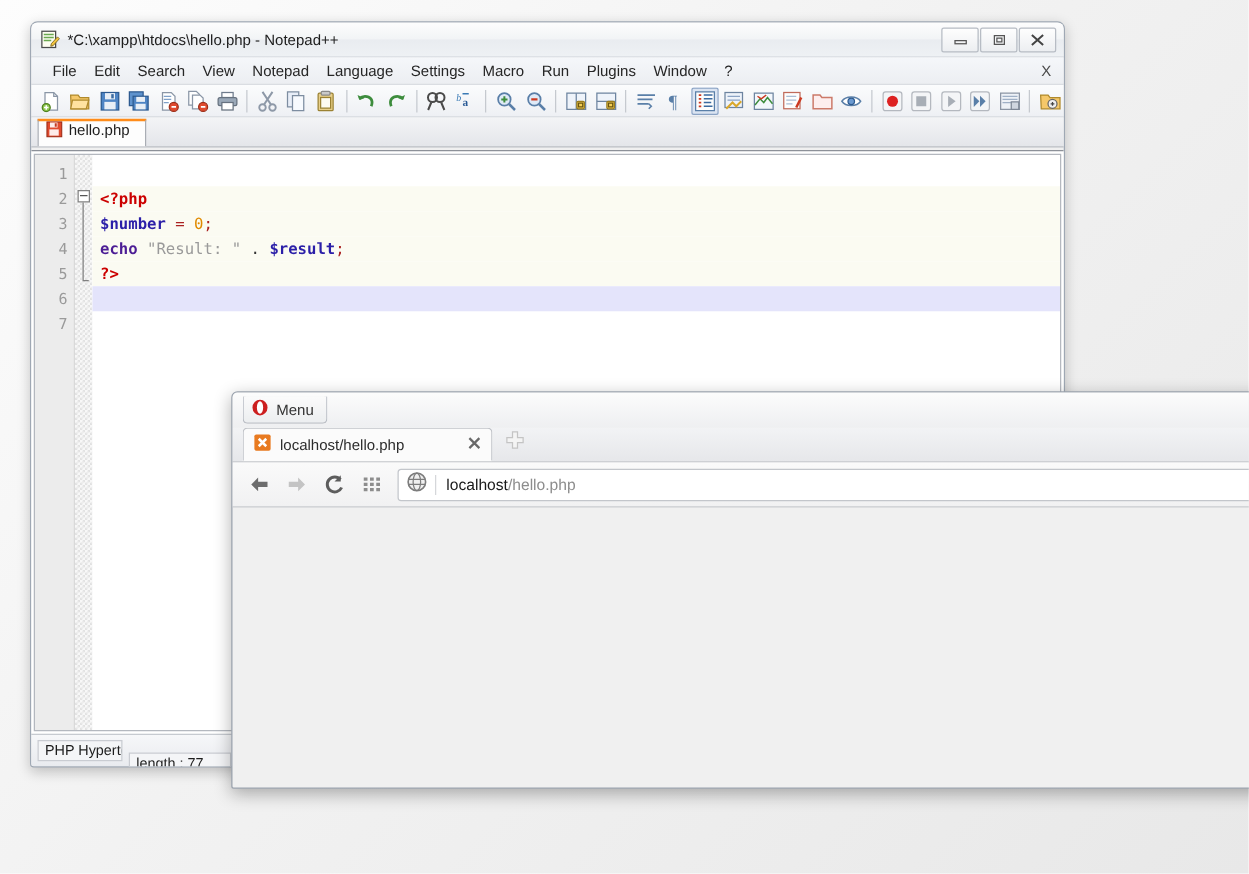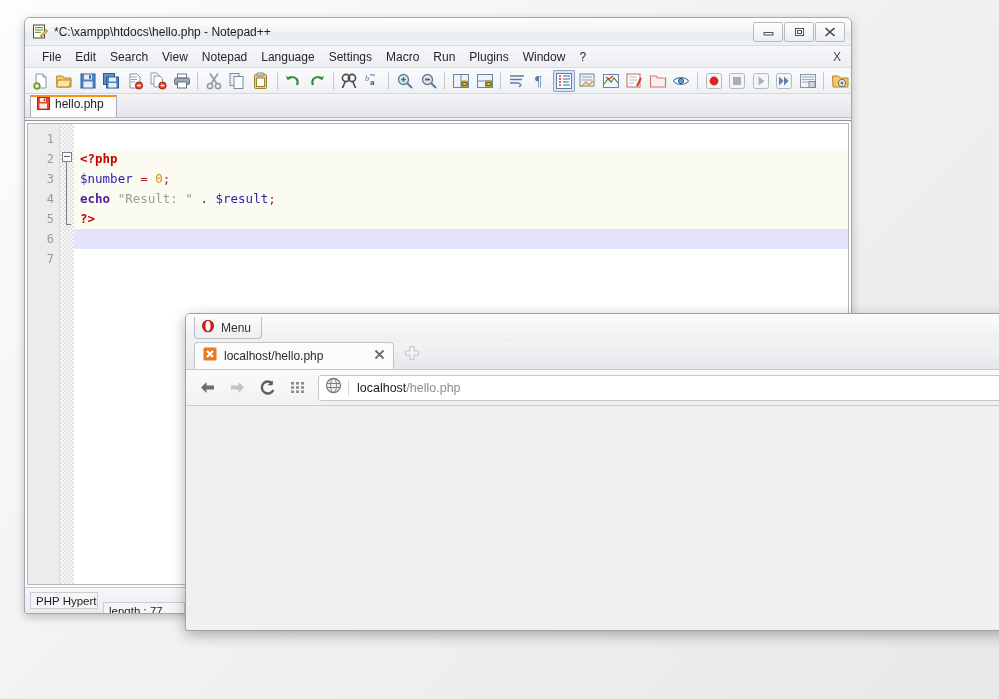--- a/index.html
+++ b/index.html
@@ -215,21 +215,21 @@
     line-height: 20px;
     font-family: "DejaVu Sans Mono", monospace;
     font-size: 12.5px;
     white-space: pre;
     padding-left: 6px;
     color: #000000;
   }
   .codeline.php-bg { background: #fbfbf2; }
   .codeline.current { background: #e4e4fb; }
   .k-tag      { color: #cc0000; font-weight: bold; }
-  .k-var      { color: #2b1fa8; font-weight: normal; }
+  .k-var      { color: #2b1fa8; font-weight: bold; }
   .k-op       { color: #aa2222; }
   .k-num      { color: #e08a00; }
   .k-kw       { color: #4c1d95; font-weight: bold; }
   .k-str      { color: #9a9a9a; }
   .k-dot      { color: #333333; }
 
   #npp-statusbar {
     position: absolute;
     left: 0; right: 0; bottom: 0;
     height: 26px;

